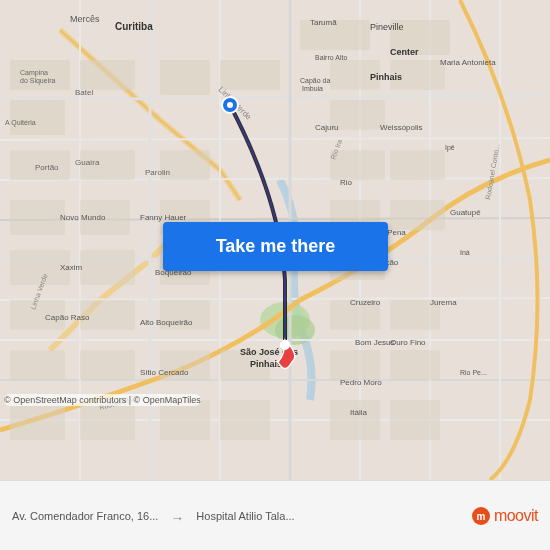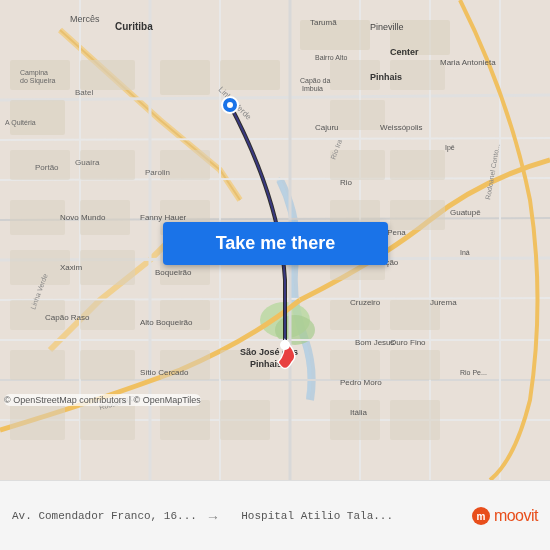--- a/index.html
+++ b/index.html
@@ -22,21 +22,21 @@
     #map-svg {
       width: 100%;
       height: 100%;
     }
 
     #take-me-there-btn {
       position: absolute;
       top: 222px;
       left: 163px;
       width: 225px;
-      height: 43px;
+      height: 49px;
       background-color: #1a73e8;
       color: white;
       border: none;
       border-radius: 4px;
       font-size: 18px;
       font-weight: 600;
       cursor: pointer;
       display: flex;
       align-items: center;
       justify-content: center;
@@ -67,21 +67,20 @@
     }
 
     .bottom-text {
       font-size: 11px;
       color: #555;
     }
 
     .bottom-dest {
       font-size: 11px;
       color: #555;
-      margin-left: 12px;
     }
 
     .arrow-icon {
       font-size: 14px;
       color: #888;
       margin: 0 8px;
     }
 
     .moovit-logo {
       display: flex;
@@ -254,21 +253,21 @@
 
   
   <button id="take-me-there-btn">Take me there</button>
 
   
   <div class="osm-credit">© OpenStreetMap contributors | © OpenMapTiles</div>
 </div>
 
 <div id="bottom-bar">
   <div id="bottom-left">
-    <div style="display:flex; align-items:center; gap:4px;font-family:Liberation Mono, monospace;">
+    <div style="display:flex; align-items:center; gap:4px;">
       <span class="bottom-text">Av. Comendador Franco, 16...</span>
       <span class="arrow-icon">→</span>
       <span class="bottom-dest">Hospital Atilio Tala...</span>
     </div>
   </div>
   <div id="bottom-right">
     <div class="moovit-logo">
       <svg width="20" height="20" viewBox="0 0 20 20">
         <circle cx="10" cy="10" r="9" fill="#e84e1b"></circle>
         <text x="10" y="14" text-anchor="middle" font-size="10" fill="white" font-weight="bold" font-family="Arial">m</text>

